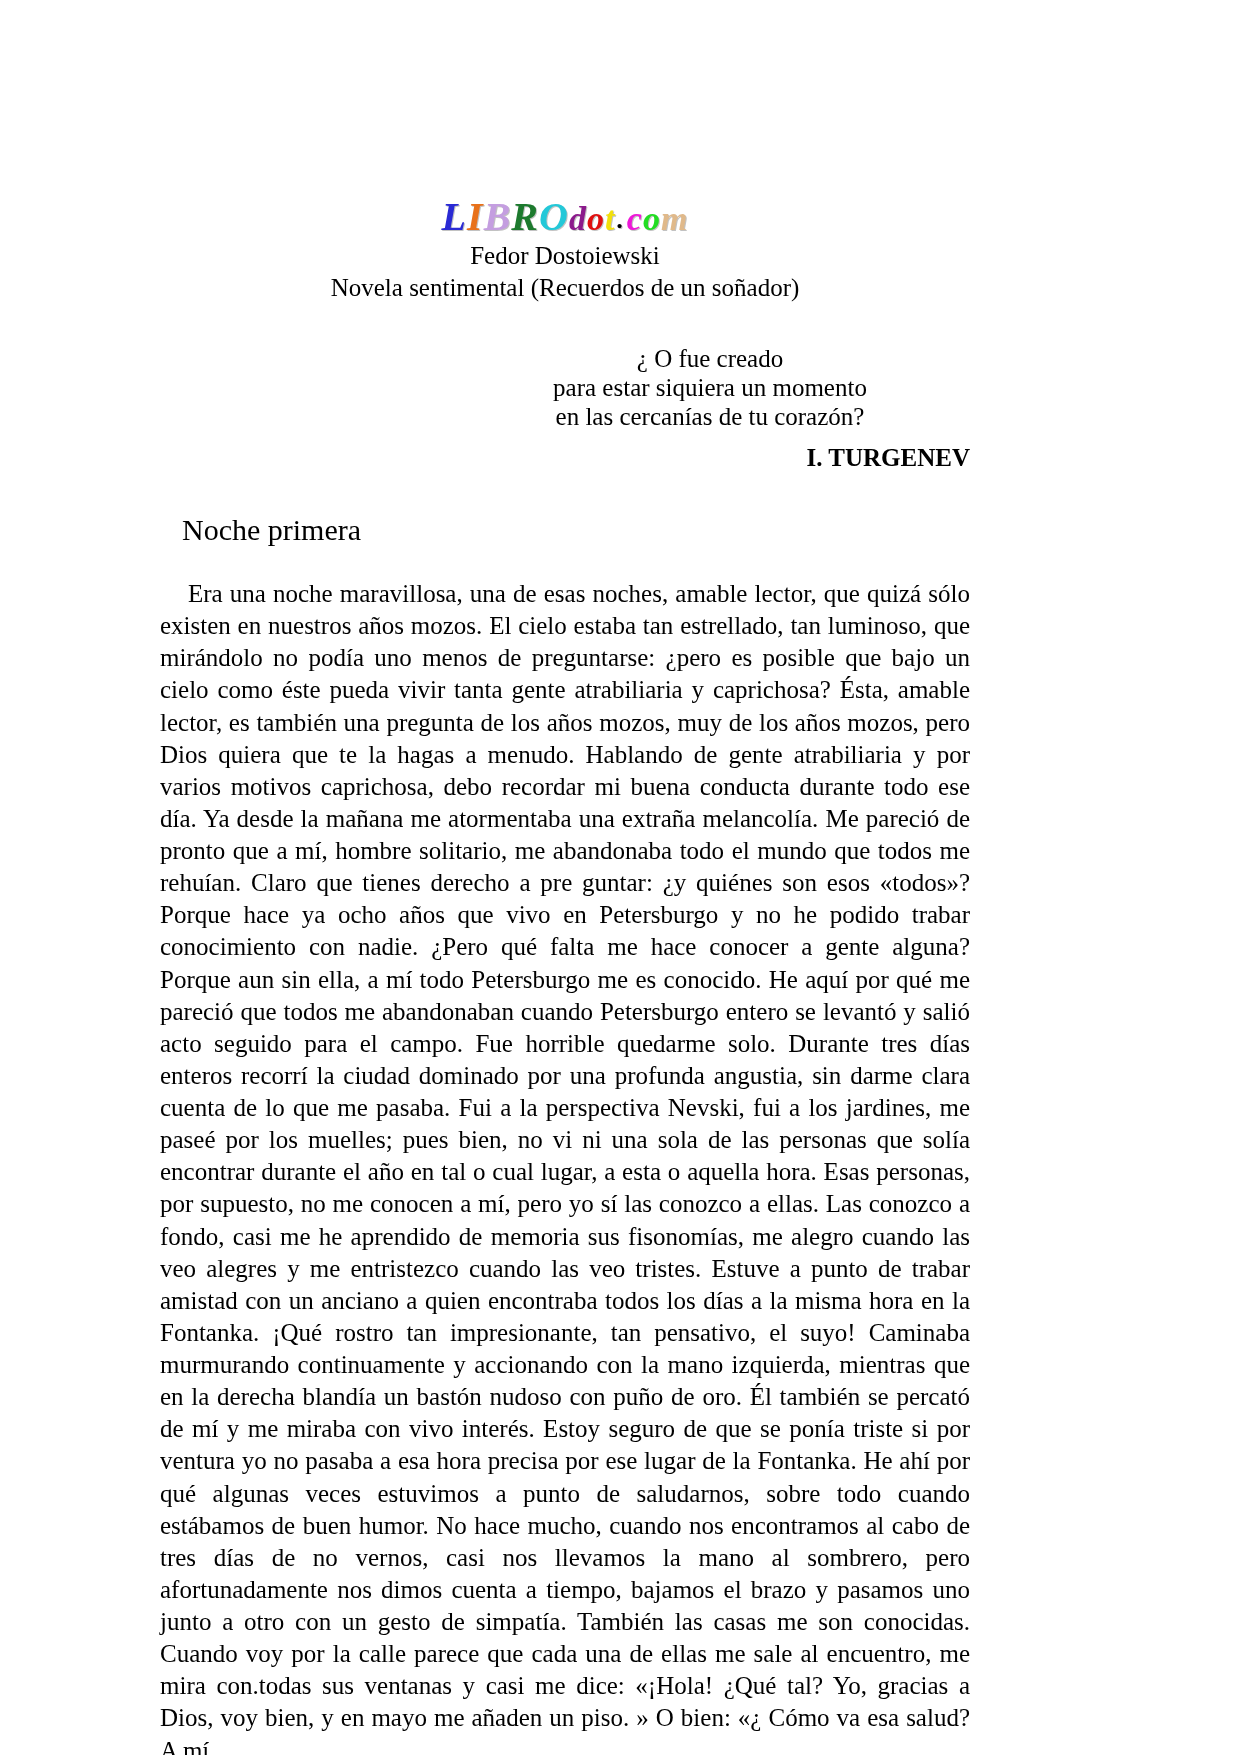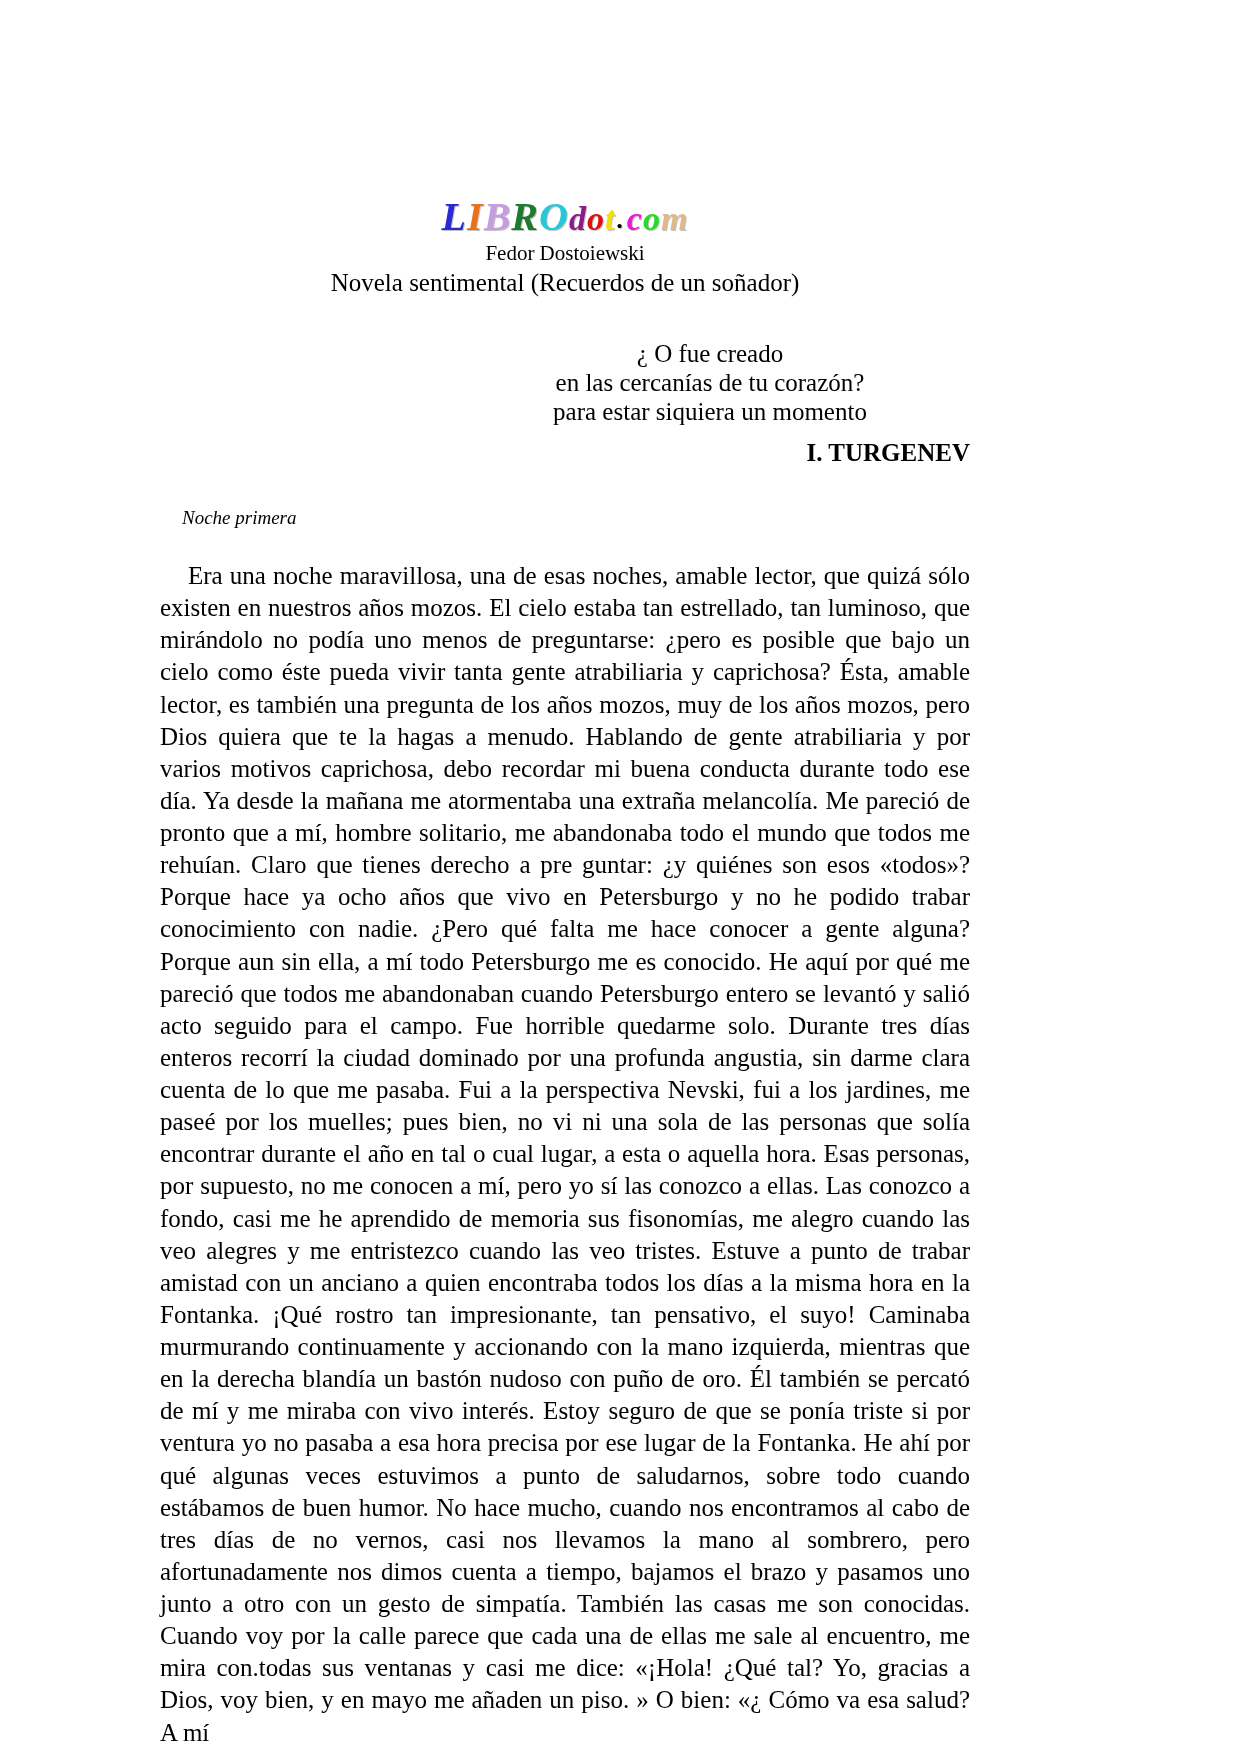--- a/index.html
+++ b/index.html
@@ -51,21 +51,21 @@
   }
   .logo .dot {
     font-size: 26px;
     vertical-align: 2px;
     padding: 0 2px;
   }
 
   
   .author {
     text-align: center;
-    font-size: 21px;
+    font-size: 25px;
     line-height: 1.18;
     margin: 3px 0 2px 0;
   }
   .book-title {
     text-align: center;
     font-weight: bold;
     font-size: 35px;
     line-height: 1.14;
     letter-spacing: 0.3px;
     margin: 4px 0 2px 0;
@@ -92,22 +92,21 @@
   .epigraph .attrib {
     display: block;
     text-align: right;
     white-space: nowrap;
     margin-top: 12px;
     font-weight: bold;
   }
 
   
   .section-heading {
-    font-style: italic;
-    font-size: 19px;
+    font-size: 30px;
     line-height: 1.2;
     margin: 40px 0 0 0;
     padding-left: 22px;
   }
 
   
   .body-text {
     margin: 30px 0 0 0;
     font-size: 25px;
     line-height: 1.285;
@@ -125,22 +124,22 @@
 
     <div class="logo" id="logo-host"><span class="g" style="color: rgb(42, 42, 212);">L</span><span class="g" style="color: rgb(232, 113, 26);">I</span><span class="g" style="color: rgb(196, 158, 224);">B</span><span class="g" style="color: rgb(29, 122, 46);">R</span><span class="g" style="color: rgb(36, 200, 216);">O</span><span class="g small" style="color: rgb(139, 26, 139);">d</span><span class="g small" style="color: rgb(224, 16, 16);">o</span><span class="g small" style="color: rgb(242, 224, 10);">t</span><span class="g dot" style="color: rgb(0, 0, 0);">.</span><span class="g small" style="color: rgb(238, 24, 216);">c</span><span class="g small" style="color: rgb(34, 221, 34);">o</span><span class="g small" style="color: rgb(224, 185, 138);">m</span></div>
 
     <div class="author">Fedor Dostoiewski</div>
 
 
     <div class="subtitle">Novela sentimental (Recuerdos de un soñador)</div>
 
     <div class="epigraph">
       <span class="line">¿ O fue creado</span>
+      <span class="line">para estar siquiera un momento</span>
       <span class="line">en las cercanías de tu corazón?</span>
-      <span class="line">para estar siquiera un momento</span>
       <span class="attrib">I. TURGENEV</span>
     </div>
 
     <div class="section-heading">Noche primera</div>
 
     <p class="body-text">Era una noche maravillosa, una de esas noches, amable lector, que quizá sólo existen en nuestros años mozos. El cielo estaba tan estrellado, tan luminoso, que mirándolo no podía uno menos de preguntarse: ¿pero es posible que bajo un cielo como éste pueda vivir tanta gente atrabiliaria y caprichosa? Ésta, amable lector, es también una pregunta de los años mozos, muy de los años mozos, pero Dios quiera que te la hagas a menudo. Hablando de gente atrabiliaria y por varios motivos caprichosa, debo recordar mi buena conducta durante todo ese día. Ya desde la mañana me atormentaba una extraña melancolía. Me pareció de pronto que a mí, hombre solitario, me abandonaba todo el mundo que todos me rehuían. Claro que tienes derecho a pre guntar: ¿y quiénes son esos «todos»? Porque hace ya ocho años que vivo en Petersburgo y no he podido trabar conocimiento con nadie. ¿Pero qué falta me hace conocer a gente alguna? Porque aun sin ella, a mí todo Petersburgo me es conocido. He aquí por qué me pareció que todos me abandonaban cuando Petersburgo entero se levantó y salió acto seguido para el campo. Fue horrible quedarme solo. Durante tres días enteros recorrí la ciudad dominado por una profunda angustia, sin darme clara cuenta de lo que me pasaba. Fui a la perspectiva Nevski, fui a los jardines, me paseé por los muelles; pues bien, no vi ni una sola de las personas que solía encontrar durante el año en tal o cual lugar, a esta o aquella hora. Esas personas, por supuesto, no me conocen a mí, pero yo sí las conozco a ellas. Las conozco a fondo, casi me he aprendido de memoria sus fisonomías, me alegro cuando las veo alegres y me entristezco cuando las veo tristes. Estuve a punto de trabar amistad con un anciano a quien encontraba todos los días a la misma hora en la Fontanka. ¡Qué rostro tan impresionante, tan pensativo, el suyo! Caminaba murmurando continuamente y accionando con la mano izquierda, mientras que en la derecha blandía un bastón nudoso con puño de oro. Él también se percató de mí y me miraba con vivo interés. Estoy seguro de que se ponía triste si por ventura yo no pasaba a esa hora precisa por ese lugar de la Fontanka. He ahí por qué algunas veces estuvimos a punto de saludarnos, sobre todo cuando estábamos de buen humor. No hace mucho, cuando nos encontramos al cabo de tres días de no vernos, casi nos llevamos la mano al sombrero, pero afortunadamente nos dimos cuenta a tiempo, bajamos el brazo y pasamos uno junto a otro con un gesto de simpatía. También las casas me son conocidas. Cuando voy por la calle parece que cada una de ellas me sale al encuentro, me mira con.todas sus ventanas y casi me dice: «¡Hola! ¿Qué tal? Yo, gracias a Dios, voy bien, y en mayo me añaden un piso. » O bien: «¿ Cómo va esa salud? A mí</p>
 
   </div>
 </div>
 

